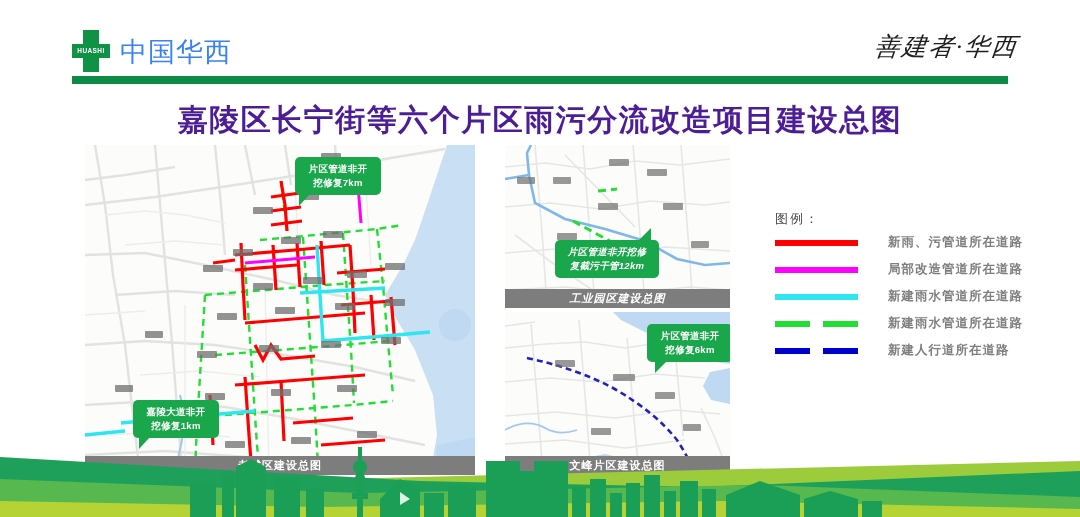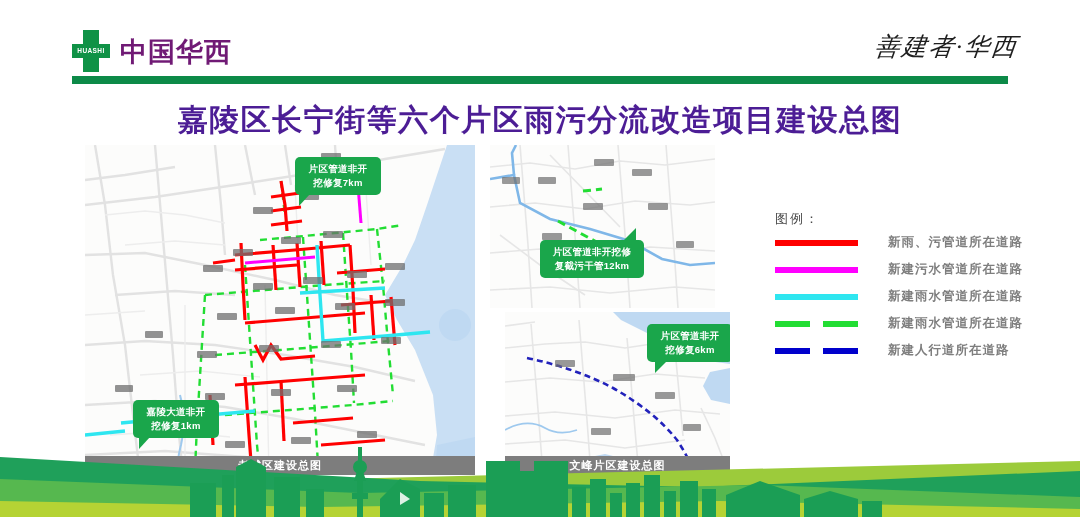--- a/index.html
+++ b/index.html
@@ -22,21 +22,21 @@
   }
   .logo-mark::before { left: 0; top: 0; box-shadow: 27px 0 0 #ffffff; }
   .logo-mark::after  { left: 0; bottom: 0; box-shadow: 27px 0 0 #ffffff; }
   .logo-inner-text {
     position: absolute; left: 72px; top: 47px; width: 38px;
     text-align: center; font-size: 6.5px; font-weight: bold;
     letter-spacing: .4px; color: #ffffff; z-index: 3;
   }
   .brand-name {
     position: absolute; left: 120px; top: 34px;
-    font-size: 27px; font-weight: bold; color: #701a75; letter-spacing: 1px;
+    font-size: 27px; font-weight: normal; color: #3b82f6; letter-spacing: 1px;
   }
   .slogan {
     position: absolute; right: 62px; top: 30px;
     font-size: 25px; color: #1f1f1f;
     font-family: "Liberation Serif", "DejaVu Serif", serif;
     font-style: italic; letter-spacing: 2px;
     transform: skewX(-6deg);
   }
   .header-rule {
     position: absolute; left: 72px; top: 76px;
@@ -52,21 +52,21 @@
 
   
   .map { position: absolute; overflow: hidden; background: #a21caf; }
   .map-canvas { position: absolute; left: 0; top: 0; width: 100%; height: 100%; }
   .map-caption {
     position: absolute; left: 0; bottom: 0; width: 100%; height: 19px;
     background: #7d7d7d; color: #ffffff; font-size: 11px; font-weight: bold;
     display: flex; align-items: center; justify-content: center; letter-spacing: 1px;
   }
   #map-main     { left: 85px;  top: 145px; width: 390px; height: 330px; }
-  #map-industry { left: 490px; top: 145px; width: 225px; height: 163px; }
+  #map-industry { left: 505px; top: 145px; width: 225px; height: 163px; font-style: italic; }
   #map-wenfeng  { left: 505px; top: 312px; width: 225px; height: 163px; }
 
   
   .callout {
     position: absolute; background: #1aa64b; color: #ffffff;
     border-radius: 5px; padding: 5px 8px; font-size: 9.5px; line-height: 1.45;
     font-weight: bold; text-align: center; z-index: 20; letter-spacing: .3px;
   }
   .callout .tail {
     position: absolute; width: 0; height: 0; border-style: solid;
@@ -277,20 +277,21 @@
       </g>
     </svg>
 
     <div class="callout" style="left:50px; top:95px; width:104px;">
       <span>片区管道非开挖修</span><br>
       <span>复截污干管12km</span>
       <span class="tail" style="right:8px; top:-12px;
                    border-width:0 0 13px 13px; border-color:transparent transparent #1aa64b transparent;"></span>
     </div>
 
+    <div class="map-caption">工业园区建设总图</div>
   </div>
 
   <div class="map" id="map-wenfeng">
     <svg class="map-canvas" viewBox="0 0 225 163" preserveAspectRatio="none">
       <rect width="225" height="163" fill="#fcfcfb"></rect>
 
       <path d="M108 0 L225 0 L225 52 L196 48 L168 34 L140 20 L116 8 Z" fill="#bfd9f2"></path>
       <path d="M205 60 L225 56 L225 92 L206 88 L198 74 Z" fill="#bfd9f2"></path>
       <path d="M60 150 L100 142 L140 152 L160 163 L60 163 Z" fill="#bfd9f2"></path>
       <path d="M0 152 L30 146 L40 163 L0 163 Z" fill="#bfd9f2"></path>
@@ -331,21 +332,21 @@
   <div class="legend">
     <div class="legend-title">图例：</div>
 
     <div class="legend-row">
       <span class="swatch" style="background:#ff0000;"></span>
       <span class="legend-label">新雨、污管道所在道路</span>
     </div>
 
     <div class="legend-row">
       <span class="swatch" style="background:#ff00ff;"></span>
-      <span class="legend-label">新建污水管道所在道路</span>
+      <span class="legend-label">局部改造管道所在道路</span>
     </div>
 
     <div class="legend-row">
       <span class="swatch" style="background:#2ee6f0;"></span>
       <span class="legend-label">新建雨水管道所在道路</span>
     </div>
 
     <div class="legend-row">
       <span class="swatch dashed">
         <i style="background:#22dd33;"></i>

